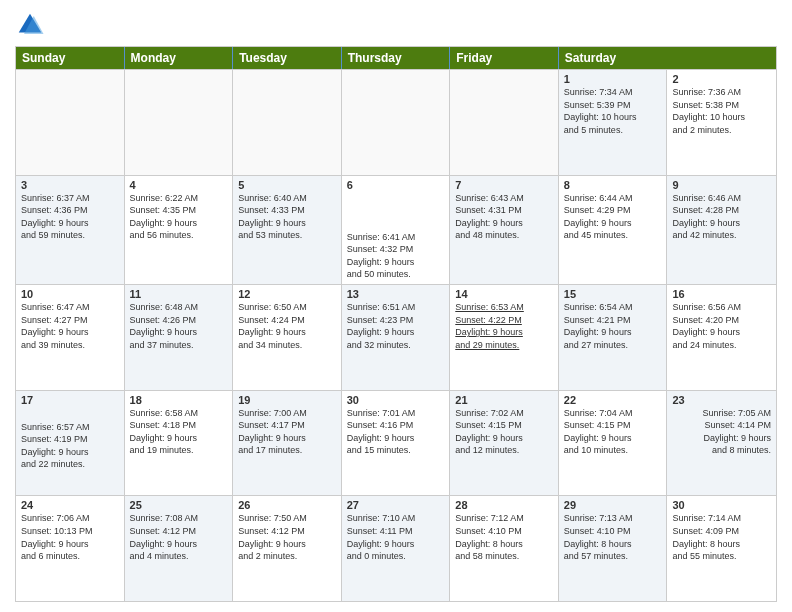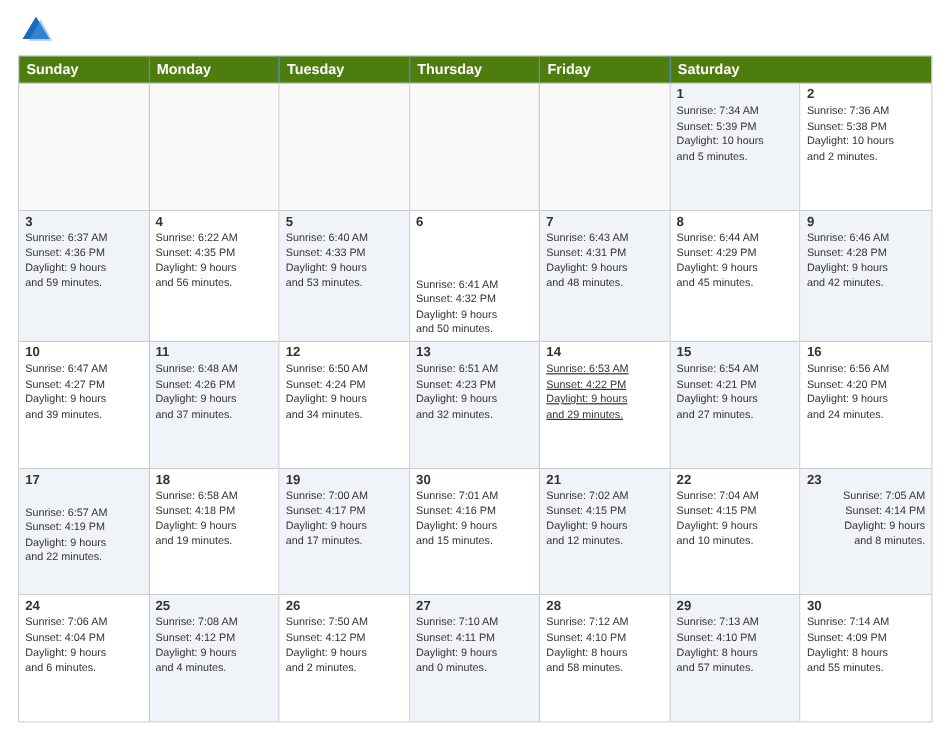--- a/index.html
+++ b/index.html
@@ -309,21 +309,21 @@
             <div class="day-detail" style="white-space: pre-line; text-align: right;">Sunrise: 7:05 AM
 Sunset: 4:14 PM
 Daylight: 9 hours
 and 8 minutes.</div>
           </div>
         </div>
         <div class="cal-row">
           <div class="cal-cell">
             <div class="day-num">24</div>
             <div class="day-detail" style="white-space: pre-line;">Sunrise: 7:06 AM
-Sunset: 4:04 PM
+Sunset: 10:13 PM
 Daylight: 9 hours
 and 6 minutes.</div>
           </div>
           <div class="cal-cell shaded">
             <div class="day-num">25</div>
             <div class="day-detail" style="white-space: pre-line;">Sunrise: 7:08 AM
 Sunset: 4:12 PM
 Daylight: 9 hours
 and 4 minutes.</div>
           </div>

